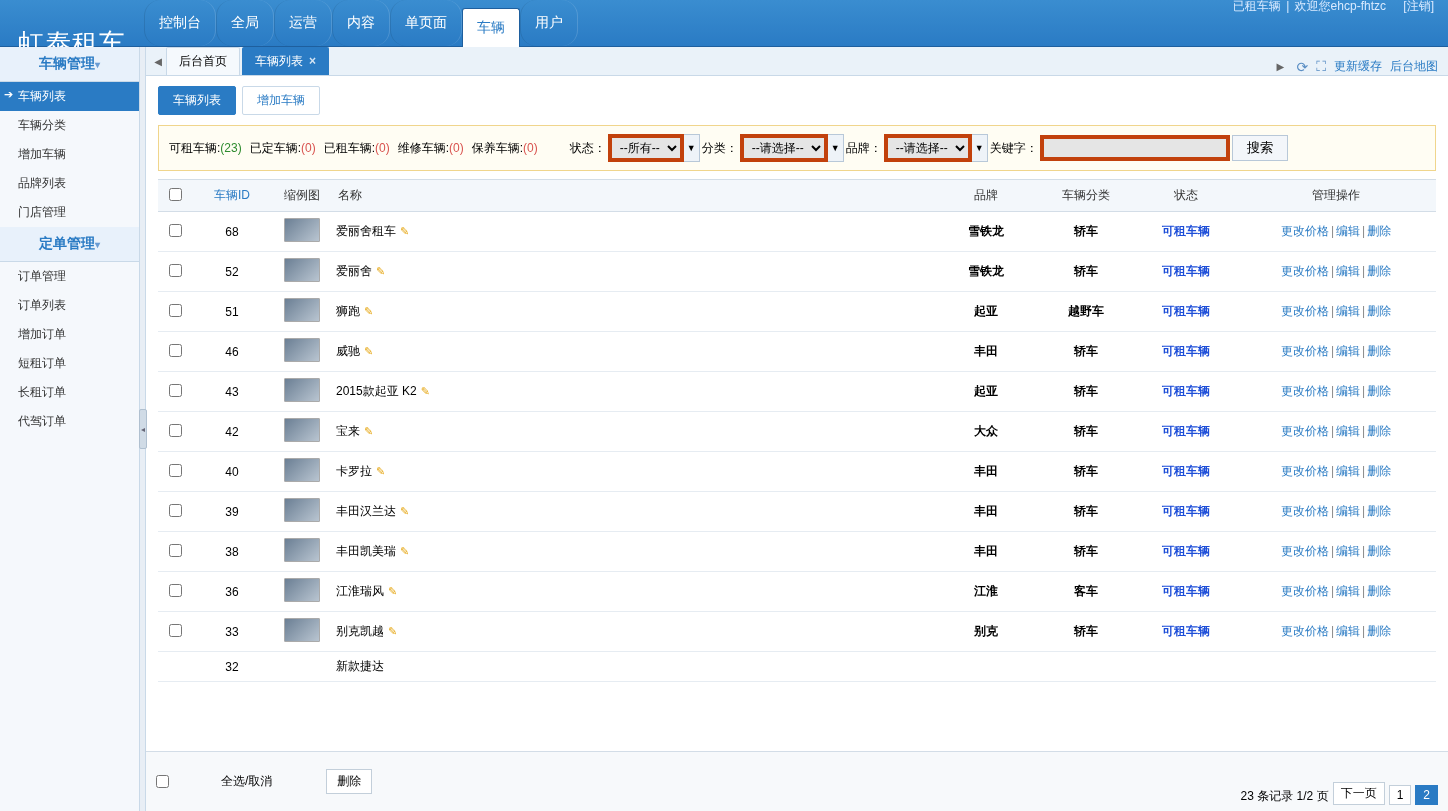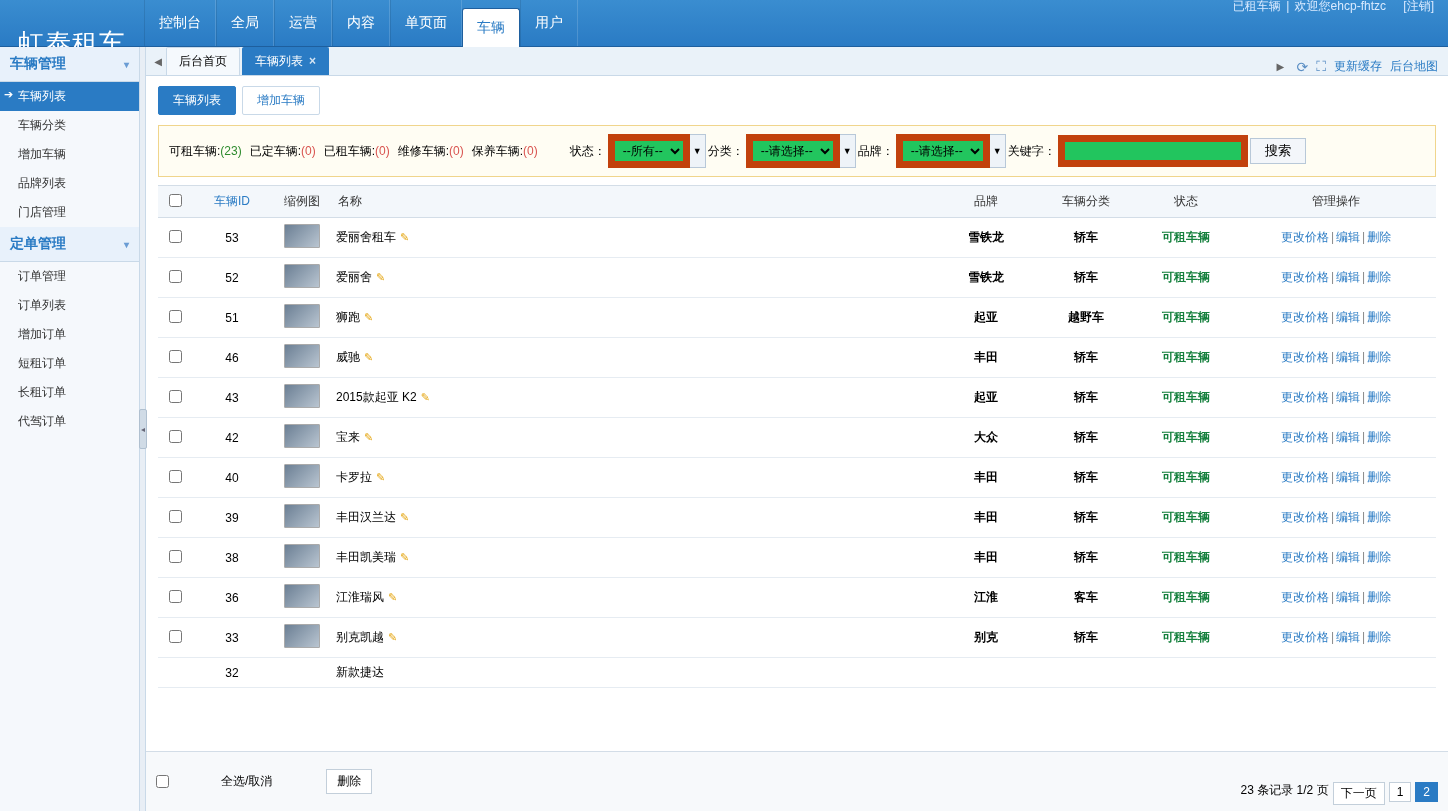--- a/index.html
+++ b/index.html
@@ -1,28 +1,28 @@
 <!DOCTYPE html>
 <html><head>
 <meta charset="utf-8">
 <style>
 * { margin: 0; padding: 0; box-sizing: border-box; }
 body { font-family: "Microsoft YaHei", Arial, sans-serif; font-size: 12px; background: #f5f5f5; overflow: hidden; }
 
 .topbar { height: 47px; background: linear-gradient(#3a8dd0, #2a7bc4); display: flex; align-items: center; border-bottom: 1px solid #1e5f9e; }
 .logo { font-family: "STKaiti","KaiTi",serif; font-size: 26px; color: #fff; padding: 0 18px; font-weight: 400; letter-spacing: 1px; margin-top: 40px; }
 .main-nav { display: flex; height: 100%; }
-.main-nav .tab { padding: 0 14px; display: flex; align-items: center; color: #fff; cursor: pointer; border-right: 1px solid rgba(255,255,255,0.15); border-left: 1px solid rgba(0,0,0,0.1); font-size: 14px; }
+.main-nav .tab { padding: 0 14px; display: flex; align-items: center; color: #fff; cursor: pointer; border-right: 1px solid rgba(255,255,255,0.15); border-left: 1px solid rgba(0,0,0,0.1); font-size: 14px; border-radius: 16px; }
 .main-nav .tab.active { background: #fff; color: #2a7bc4; border-radius: 3px 3px 0 0; margin-top: 8px; height: 39px; border: 1px solid #1e5f9e; border-bottom: none; }
 .top-links { margin-left: auto; padding-right: 12px; color: #d9eaff; font-size: 12px; margin-top: -34px; }
 .top-links a { color: #d9eaff; text-decoration: none; margin: 0 2px; cursor: pointer; }
 
 .body-wrap { display: flex; height: calc(100vh - 47px); }
 .sidebar { width: 140px; background: #f5f8fc; border-right: 1px solid #c9d9e8; overflow-y: auto; }
-.side-head { background: #e8f1fb; border-bottom: 1px solid #c9d9e8; padding: 8px 10px; color: #2a7bc4; font-weight: bold; font-size: 14px; display:flex; justify-content:space-between; align-items:center; }
+.side-head { background: #e8f1fb; border-bottom: 1px solid #c9d9e8; padding: 8px 1px; color: #2a7bc4; font-weight: bold; font-size: 14px; display:flex; justify-content:center; align-items:center; }
 .side-head .chev { font-size: 10px; color:#6a9cd4; }
 .side-item { padding: 6px 18px; color: #333; cursor: pointer; }
 .side-item.active { background: #2a7bc4; color: #fff; position:relative;}
 .side-item.active::before { content:"➔"; position:absolute; left:4px; font-size:11px;}
 
 .main { flex: 1; display: flex; flex-direction: column; background: #fff; min-width:0;}
 .tabbar { height: 29px; background: #eaf2f9; border-bottom: 1px solid #c9d9e8; display: flex; align-items: flex-end; padding: 0 4px; }
 .tabbar .nav-arrow { width:16px; text-align:center; color:#666; cursor:pointer; font-size:10px; align-self:center;}
 .tabbar .ptab { padding: 5px 12px; border: 1px solid #c9d9e8; border-bottom: none; background: #f5f9fd; margin-right: 2px; font-size: 12px; cursor: pointer; border-radius:2px 2px 0 0;}
 .tabbar .ptab.active { background: #2a7bc4; color: #fff; border-color:#2a7bc4; }
@@ -32,39 +32,39 @@
 .tabbar .right-tools .icon{ font-size:14px; color:#5a8ec4;}
 
 .content { padding: 10px 12px; overflow:auto; flex:1; }
 .subtabs { display:flex; gap:6px; margin-bottom:10px;}
 .subtabs .stab { padding:5px 14px; background:#fff; border:1px solid #c9d9e8; color:#2a7bc4; cursor:pointer; font-size:12px; border-radius:2px;}
 .subtabs .stab.active { background:#2a7bc4; color:#fff; border-color:#2a7bc4;}
 
 .filter-bar { border:1px solid #f0d58c; background:#fffdf3; padding:8px 10px; display:flex; align-items:center; flex-wrap:wrap; gap:2px; font-size:12px; margin-bottom:8px;}
 .filter-bar .stat { margin-right:8px;}
 .filter-bar .g{color:#2e8b2e;} .filter-bar .r{color:#d9534f;}
-.filter-bar select, .filter-bar input[type=text]{ border:7px solid #c2410c; padding:2px 4px; font-size:12px; background:#22c55e;}
+.filter-bar select, .filter-bar input[type=text]{ border:4px solid #c2410c; padding:2px 4px; font-size:12px; background:#e5e5e5;}
 .filter-bar .search-btn{ border:1px solid #b8c8d8; background:#f3f6fa; padding:3px 14px; cursor:pointer;}
 .sel-wrap{display:inline-flex;}
 .sel-wrap .dd{border:1px solid #b8c8d8; border-left:none; width:16px; display:flex;align-items:center;justify-content:center; background:#eef3f8; cursor:pointer; font-size:9px;}
 
 table.data { width:100%; border-collapse:collapse; font-size:12px;}
 table.data thead th { background:#f3f7fb; border-top:1px solid #d3dde7; border-bottom:1px solid #d3dde7; padding:7px 6px; font-weight:normal; color:#333; text-align:center;}
 table.data thead th.sortable { color:#2a7bc4; cursor:pointer;}
 table.data tbody td { border-bottom:1px solid #e6ecf2; padding:6px 6px; text-align:center; vertical-align:middle;}
 .td-name { text-align:left !important; padding-left:4px !important;}
 .thumb { width:36px; height:24px; background:linear-gradient(135deg,#6b7f94,#b9c5d1); border:1px solid #aaa; display:inline-block; border-radius:1px;}
 .pencil { color:#e6a817; margin-left:4px; cursor:pointer; font-size:11px;}
-.status-ok{ color:#15803d; font-weight:bold;}
+.status-ok{ color:#1d4ed8; font-weight:bold;}
 .act a{ color:#2a7bc4; text-decoration:none; cursor:pointer;}
 .act .sep{ color:#888; margin:0 2px;}
 
 .footer { border-top:1px solid #d3dde7; background:#f7f9fb; padding:6px 10px; display:flex; align-items:center; font-size:12px;gap:48px;}
 .footer .btn { border:1px solid #c3cfda; background:#fff; padding:3px 10px; margin-left:6px; cursor:pointer;}
-.footer .pager { margin-left:auto; display:flex; align-items:flex-start; gap:4px;margin-top:24px;}
+.footer .pager { margin-left:auto; display:flex; align-items:flex-end; gap:4px;margin-top:24px;}
 .footer .pager .pg{ border:1px solid #c3cfda; padding:2px 7px; cursor:pointer; background:#fff;}
 .footer .pager .pg.active{ background:#2a7bc4; color:#fff; border-color:#2a7bc4;}
 
 .splitter{ width:6px; background:#e8eef5; border-right:1px solid #c9d9e8; position:relative; cursor:ew-resize;}
 .splitter .grip{ position:absolute; top:50%; left:-1px; transform:translateY(-50%); width:8px; height:40px; background:#d0dbe6; border:1px solid #b0c0d0; border-radius:2px; font-size:8px; color:#667; display:flex; align-items:center; justify-content:center;}
 </style>
 </head>
 <body>
 
 <div class="topbar">
@@ -165,21 +165,21 @@
           <th style="text-align:left">名称</th>
           <th style="width:100px">品牌</th>
           <th style="width:100px">车辆分类</th>
           <th style="width:100px">状态</th>
           <th style="width:200px">管理操作</th>
         </tr>
           </thead>
         <tbody id="tbody">
             <tr>
               <td><input type="checkbox" style=""></td>
-              <td>53</td>
+              <td>68</td>
               <td><span class="thumb"></span></td>
               <td class="td-name">爱丽舍租车<span class="pencil">✎</span></td>
               <td><b>雪铁龙</b></td>
               <td><b>轿车</b></td>
               <td><span class="status-ok">可租车辆</span></td>
               <td class="act"><a>更改价格</a><span class="sep">|</span><a>编辑</a><span class="sep">|</span><a>删除</a></td>
             </tr>
             <tr>
               <td><input type="checkbox" style=""></td>
               <td>52</td>

